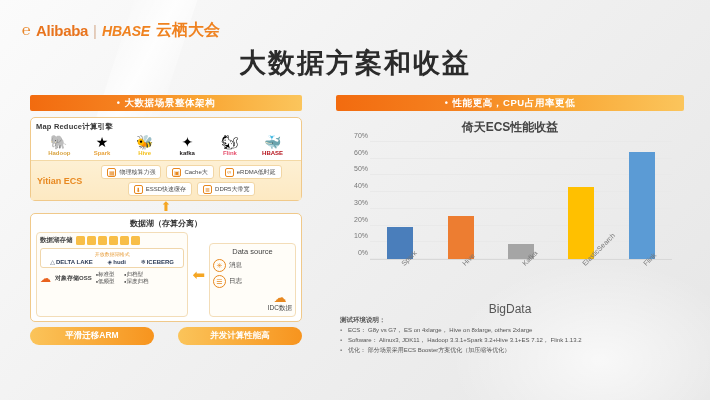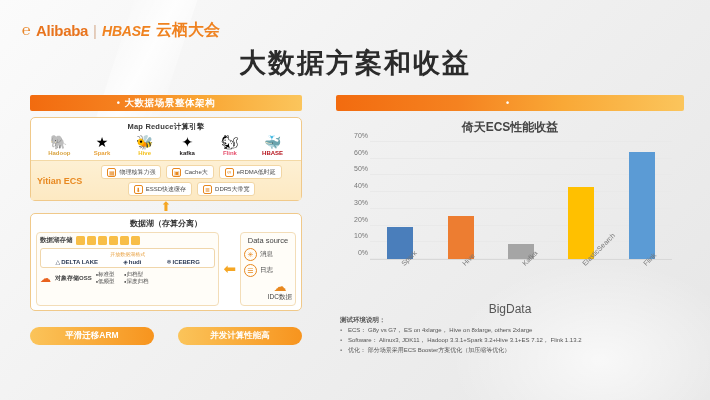--- a/index.html
+++ b/index.html
@@ -40,21 +40,21 @@
     color: #ffffff; font-size: 9.5px; font-weight: bold; letter-spacing: 0.6px;
   }
   .panel-header .dot { margin-right: 4px; font-size: 9px; }
 
   
   .left-panel { position: absolute; left: 30px; top: 95px; width: 272px; }
   .lp-box {
     margin-top: 6px; border: 1px solid #f0c98a; border-radius: 5px;
     background: #ffffff; padding: 4px 5px 0 5px;
   }
-  .lp-sub { text-align: center; font-size: 7.5px; color: #3a3a3a; font-weight: bold; letter-spacing: 0.2px; }
+  .lp-sub { font-size: 7.5px; color: #3a3a3a; font-weight: bold; letter-spacing: 0.2px; }
   .logo-row { display: flex; justify-content: space-around; align-items: flex-end; padding: 3px 2px 4px 2px; }
   .logo { display: flex; flex-direction: column; align-items: center; width: 42px; }
   .logo-glyph { font-size: 14px; line-height: 1; }
   .logo-txt { font-size: 6px; font-weight: bold; margin-top: 1px; white-space: nowrap; }
 
   .yitian {
     background: linear-gradient(180deg, #fdf0d4 0%, #fde9c2 100%);
     border-top: 1px solid #f3d9a6; margin: 0 -5px; padding: 4px 6px;
     display: flex; align-items: center; gap: 6px;
   }
@@ -73,22 +73,22 @@
   .arrow-down {
     text-align: center; color: #f5a623; font-size: 13px; line-height: 9px; margin: 1px 0 0 0;
   }
 
   .lake-box {
     margin-top: 2px; border: 1px solid #f0c98a; border-radius: 5px; background: #ffffff; padding: 4px 5px;
   }
   .lake-title { text-align: center; font-size: 8px; font-weight: bold; color: #333; margin-bottom: 3px; }
   .lake-body { display: flex; gap: 4px; align-items: stretch; }
   .lake-left { flex: 1; border: 1px solid #f3ddb8; border-radius: 4px; padding: 3px; background:#fffdf8; }
-  .lake-right { width: 56px; border: 1px solid #f3ddb8; border-radius: 4px; padding: 3px; background:#fffdf8;
-                display:flex; flex-direction:column; align-items:center; }
+  .lake-right { width: 87px; border: 1px solid #f3ddb8; border-radius: 4px; padding: 3px; background:#fffdf8;
+                display:flex; flex-direction:column; align-items:center;margin-top:11px; }
   .store-row { display: flex; align-items: center; gap: 3px; margin-bottom: 3px; }
   .store-label { font-size: 6.5px; font-weight: bold; color: #444; white-space: nowrap; }
   .db-icons { display: flex; gap: 2px; }
   .db-ic { width: 9px; height: 9px; background: #f7b733; border-radius: 1.5px; opacity: .9; }
   .fmt-box { border: 1px solid #f0d6ab; border-radius: 3px; padding: 2px 3px; background: #fff; }
   .fmt-title { text-align: center; font-size: 5px; color: #e8a040; margin-bottom: 1px; }
   .fmt-row { display: flex; align-items: center; justify-content: space-around; gap: 2px; }
   .fmt-item { font-size: 6px; font-weight: bold; color: #2b3a55; white-space: nowrap; display:flex; align-items:center; gap:1px; }
   .oss-row { display: flex; align-items: center; gap: 4px; margin-top: 3px; }
   .oss-ic { font-size: 11px; color: #e8621e; }
@@ -292,20 +292,21 @@
 </div>
 
 <div class="tagrow">
   <div class="tag t1">平滑迁移ARM</div>
   <div class="tag t2">并发计算性能高</div>
 </div>
 
 <div class="right-panel">
   <div class="panel-header">
     <span class="dot">•</span>
+    <span>性能更高，CPU占用率更低</span>
   </div>
 
   <div class="chart-area">
     <div class="chart-title">倚天ECS性能收益</div>
     <div class="plot-wrap">
       <div id="gridlines">
           <div class="gridline" style="bottom: 0%;"></div>
           <div class="ytick" style="bottom: 0%; position: absolute; left: -32px; right: auto; width: 30px; text-align: right;">0%</div>
           <div class="gridline" style="bottom: 14.2857%;"></div>
           <div class="ytick" style="bottom: 14.2857%; position: absolute; left: -32px; right: auto; width: 30px; text-align: right;">10%</div>

